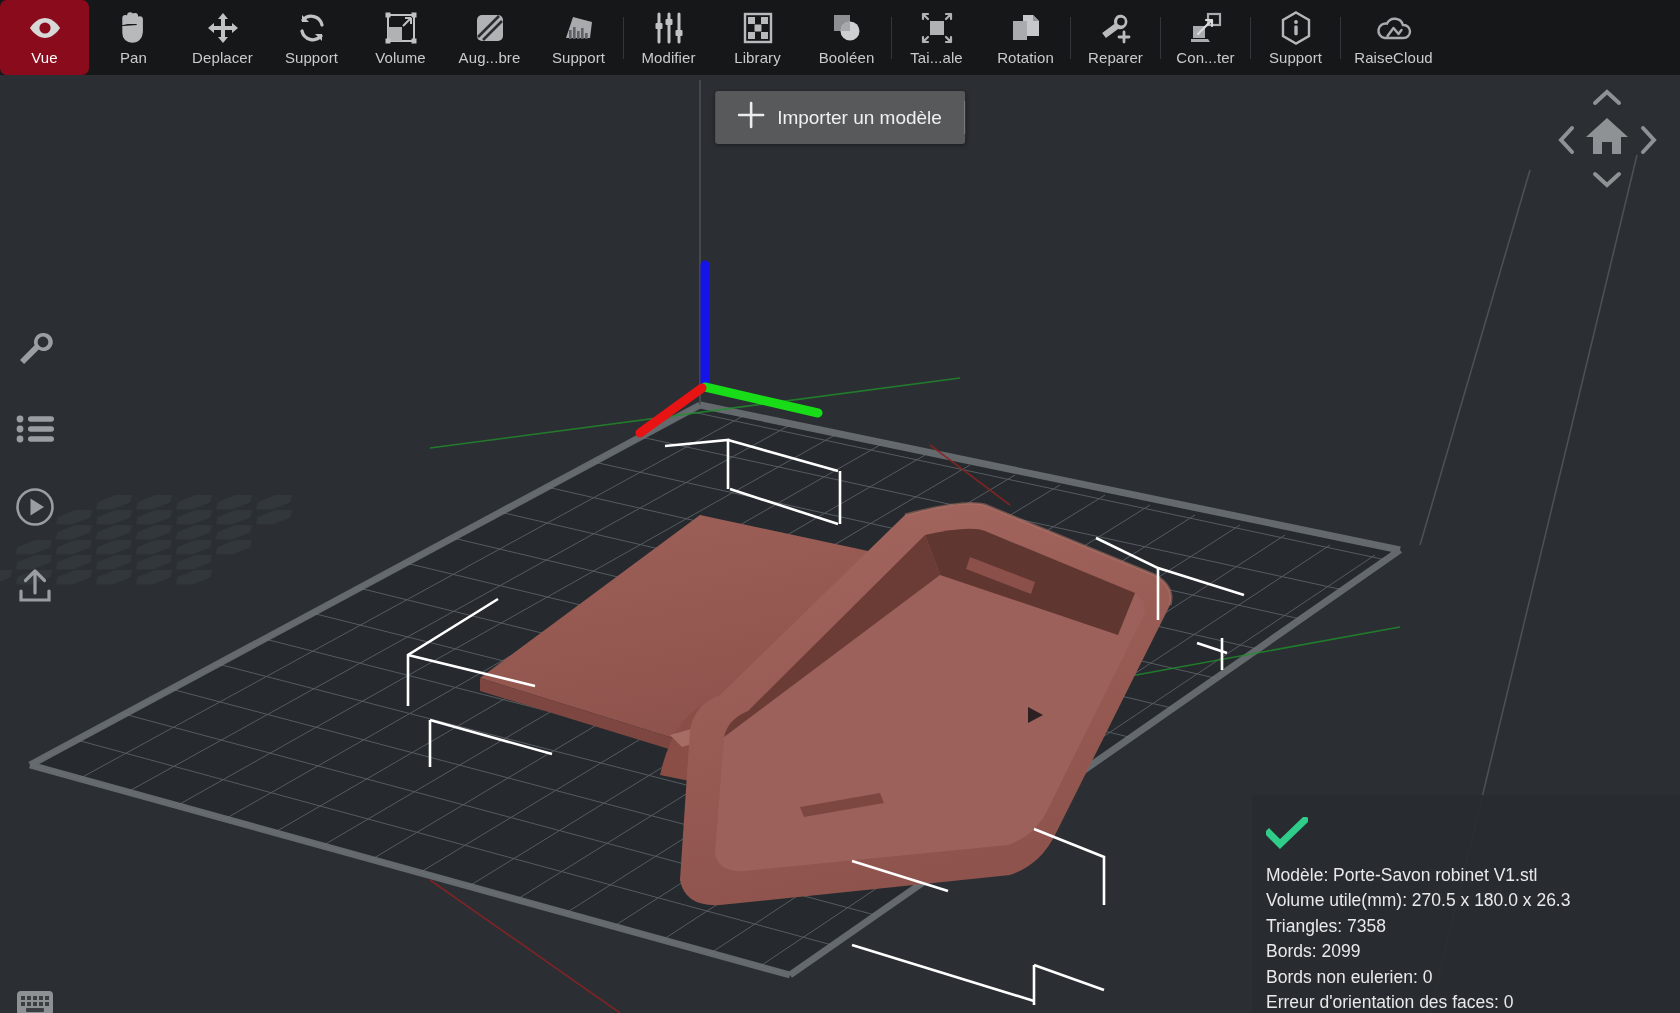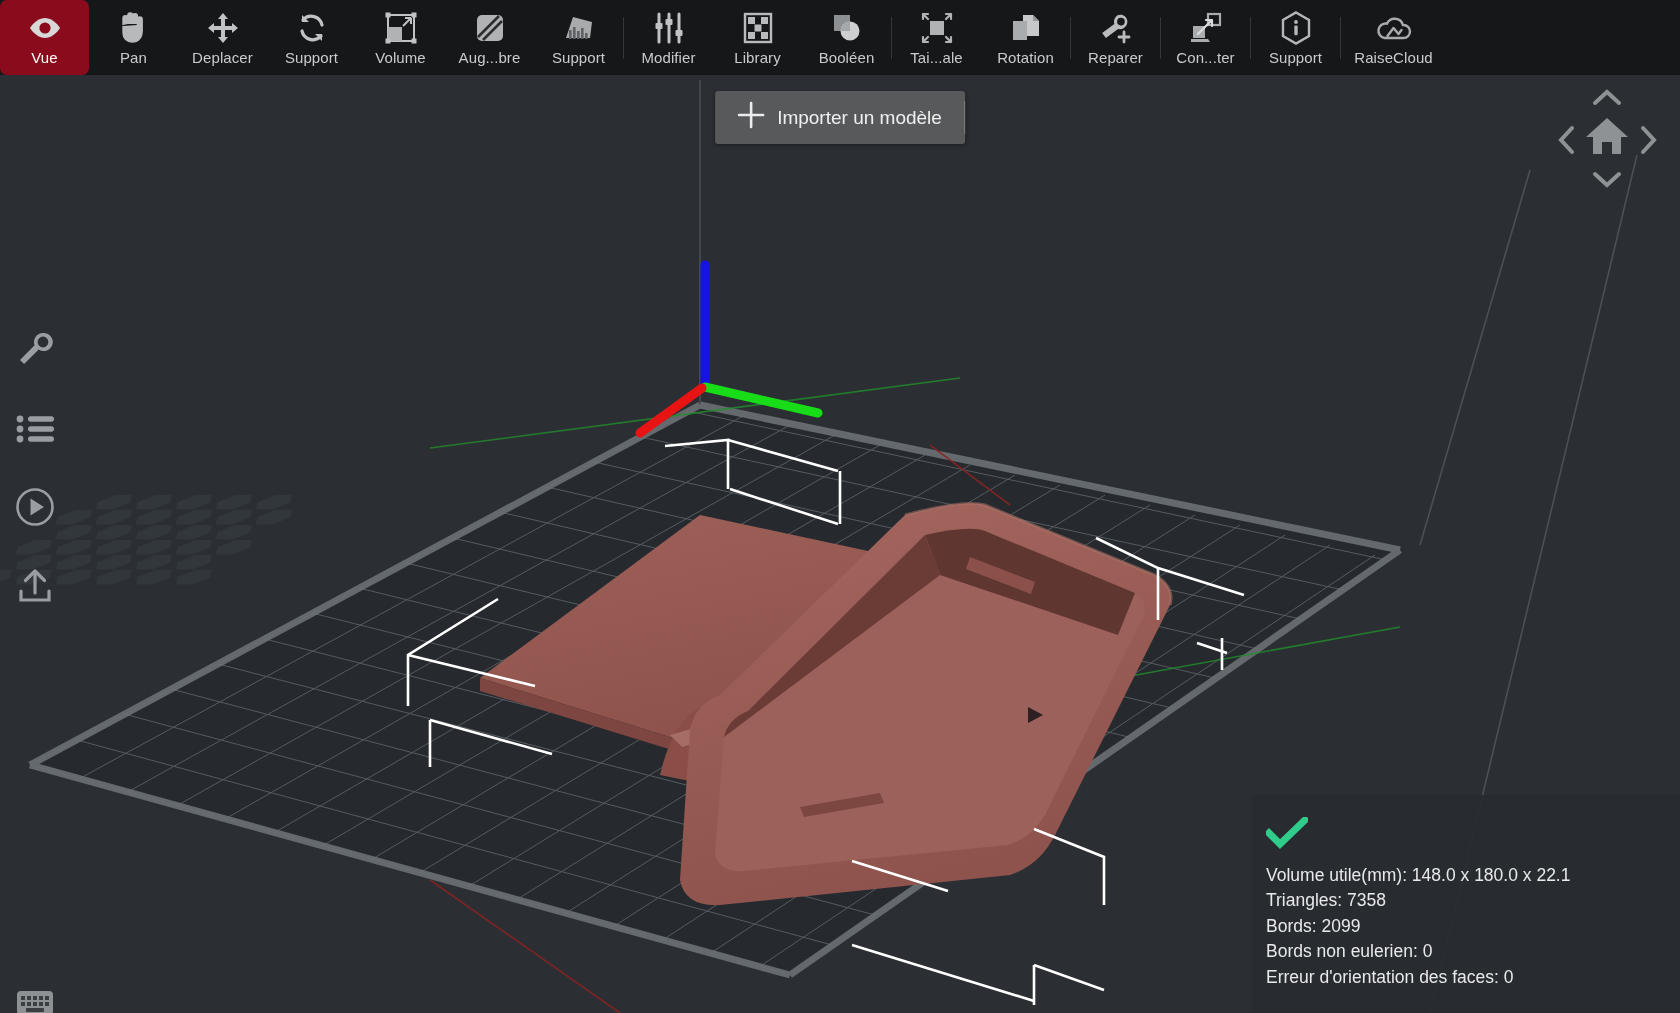--- a/index.html
+++ b/index.html
@@ -566,21 +566,22 @@
       </div>
     </div>
 
     <div id="infopanel">
       <div class="chk">
         <svg width="42" height="32" viewBox="0 0 42 32">
           <path d="M3 16l11 11L39 3" fill="none" stroke="#2fcc8a" stroke-width="7" stroke-linecap="square" stroke-linejoin="miter"></path>
         </svg>
       </div>
       <ul>
-        <li>Volume utile(mm): 148.0 x 180.0 x 22.1</li>
+        <li>Modèle: Porte-Savon robinet V1.stl</li>
+        <li>Volume utile(mm): 270.5 x 180.0 x 26.3</li>
         <li>Triangles: 7358</li>
         <li>Bords: 2099</li>
         <li>Bords non eulerien: 0</li>
         <li>Erreur d'orientation des faces: 0</li>
       </ul>
     </div>
 
   </div>
 </div>
 

